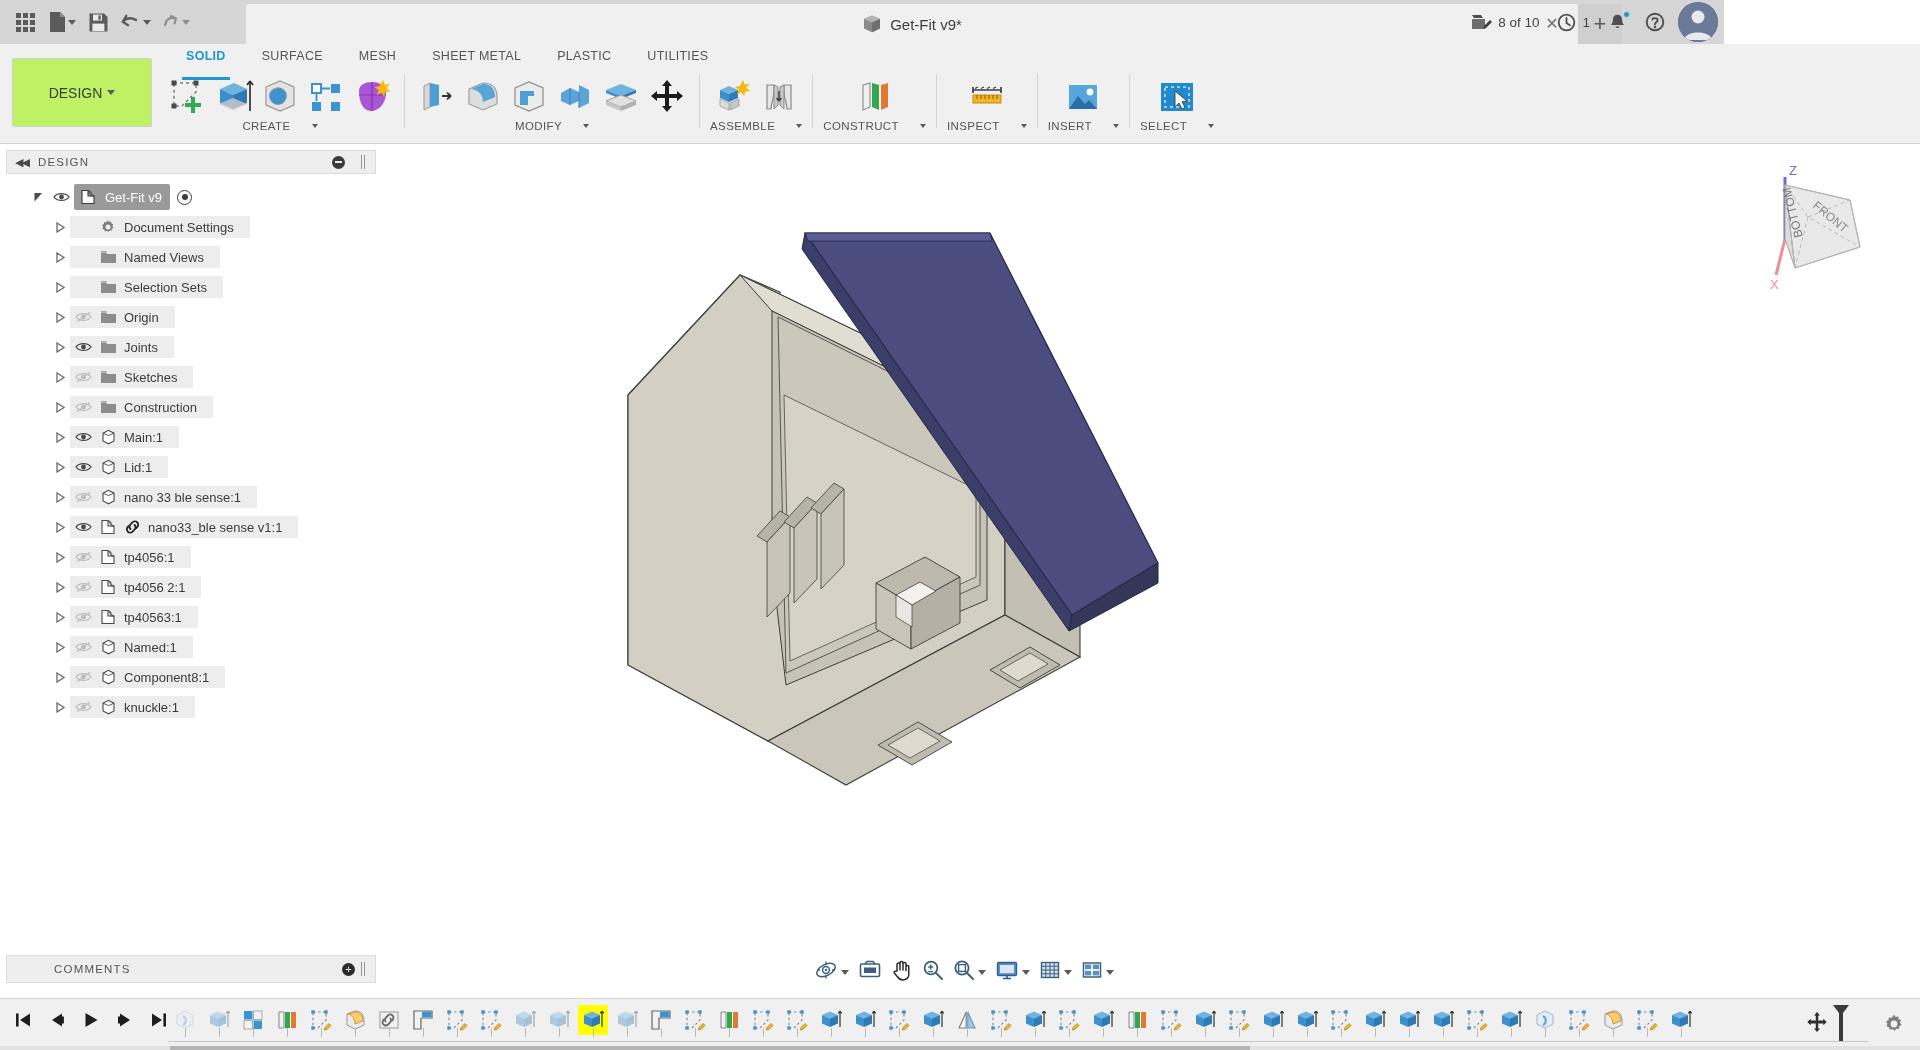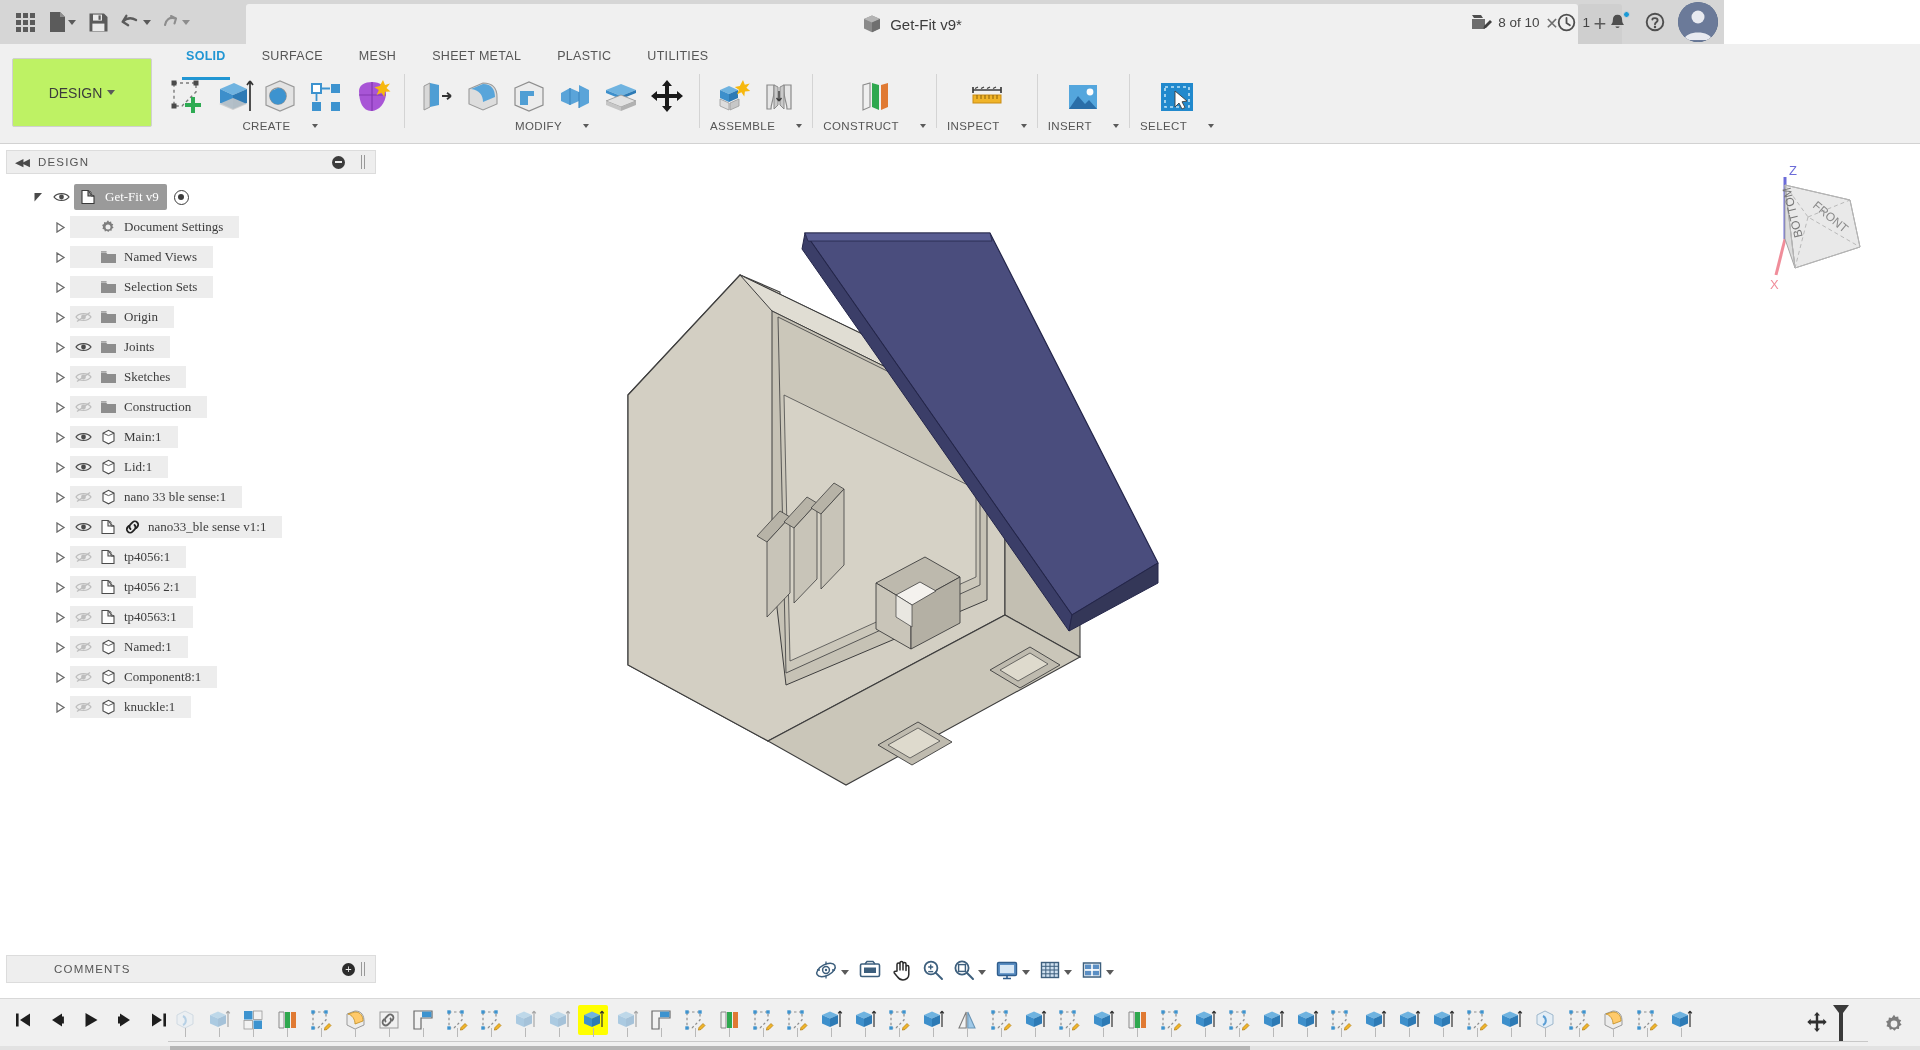--- a/index.html
+++ b/index.html
@@ -111,21 +111,20 @@
     display:flex;align-items:center;justify-content:center; cursor:pointer;
   }
   .br-minus:before { content:""; width:7px;height:2px;background:#eee; display:block;}
   .br-grip { width:6px;height:14px; margin-left:6px; cursor:ew-resize;
     background:repeating-linear-gradient(to right,#999 0 1px,transparent 1px 3px);}
 
   .tree { position:absolute; left:6px; top:182px; width:370px; }
   .node {
     display:flex; align-items:center; height:30px; font-size:13px; color:#3c3c3c; cursor:pointer;
     white-space:nowrap;
-    font-family:Liberation Serif, serif;
   }
   .node .rowbg { display:flex; align-items:center; height:22px; background:#ededed; border-radius:0;
                  padding-right:10px; }
   .tri {
     width:20px; height:22px; display:flex; align-items:center; justify-content:center; cursor:pointer;
     flex:0 0 20px;
   }
   .tri svg { display:block; }
   .eye { width:26px; height:22px; display:flex; align-items:center; justify-content:center; flex:0 0 26px; cursor:pointer;}
   .nodeico { width:24px; height:22px; display:flex; align-items:center; justify-content:center; flex:0 0 24px;}

